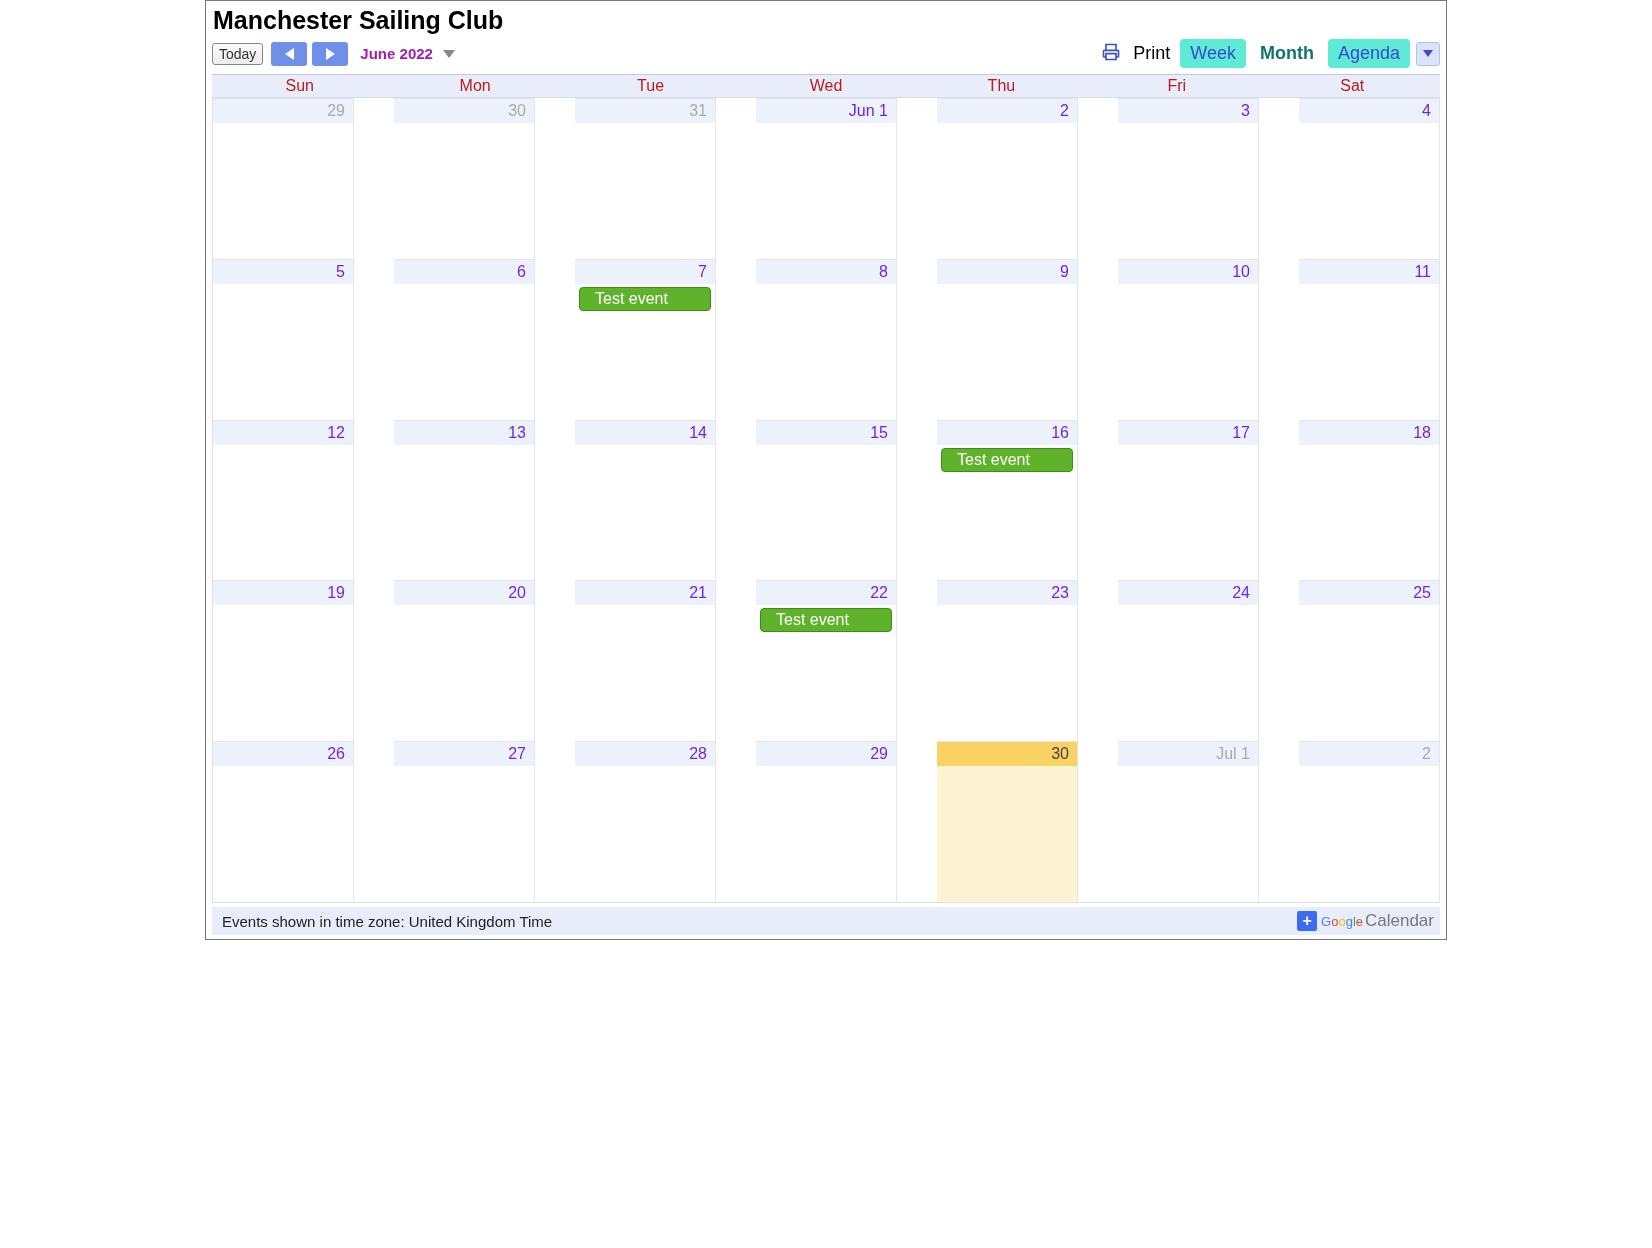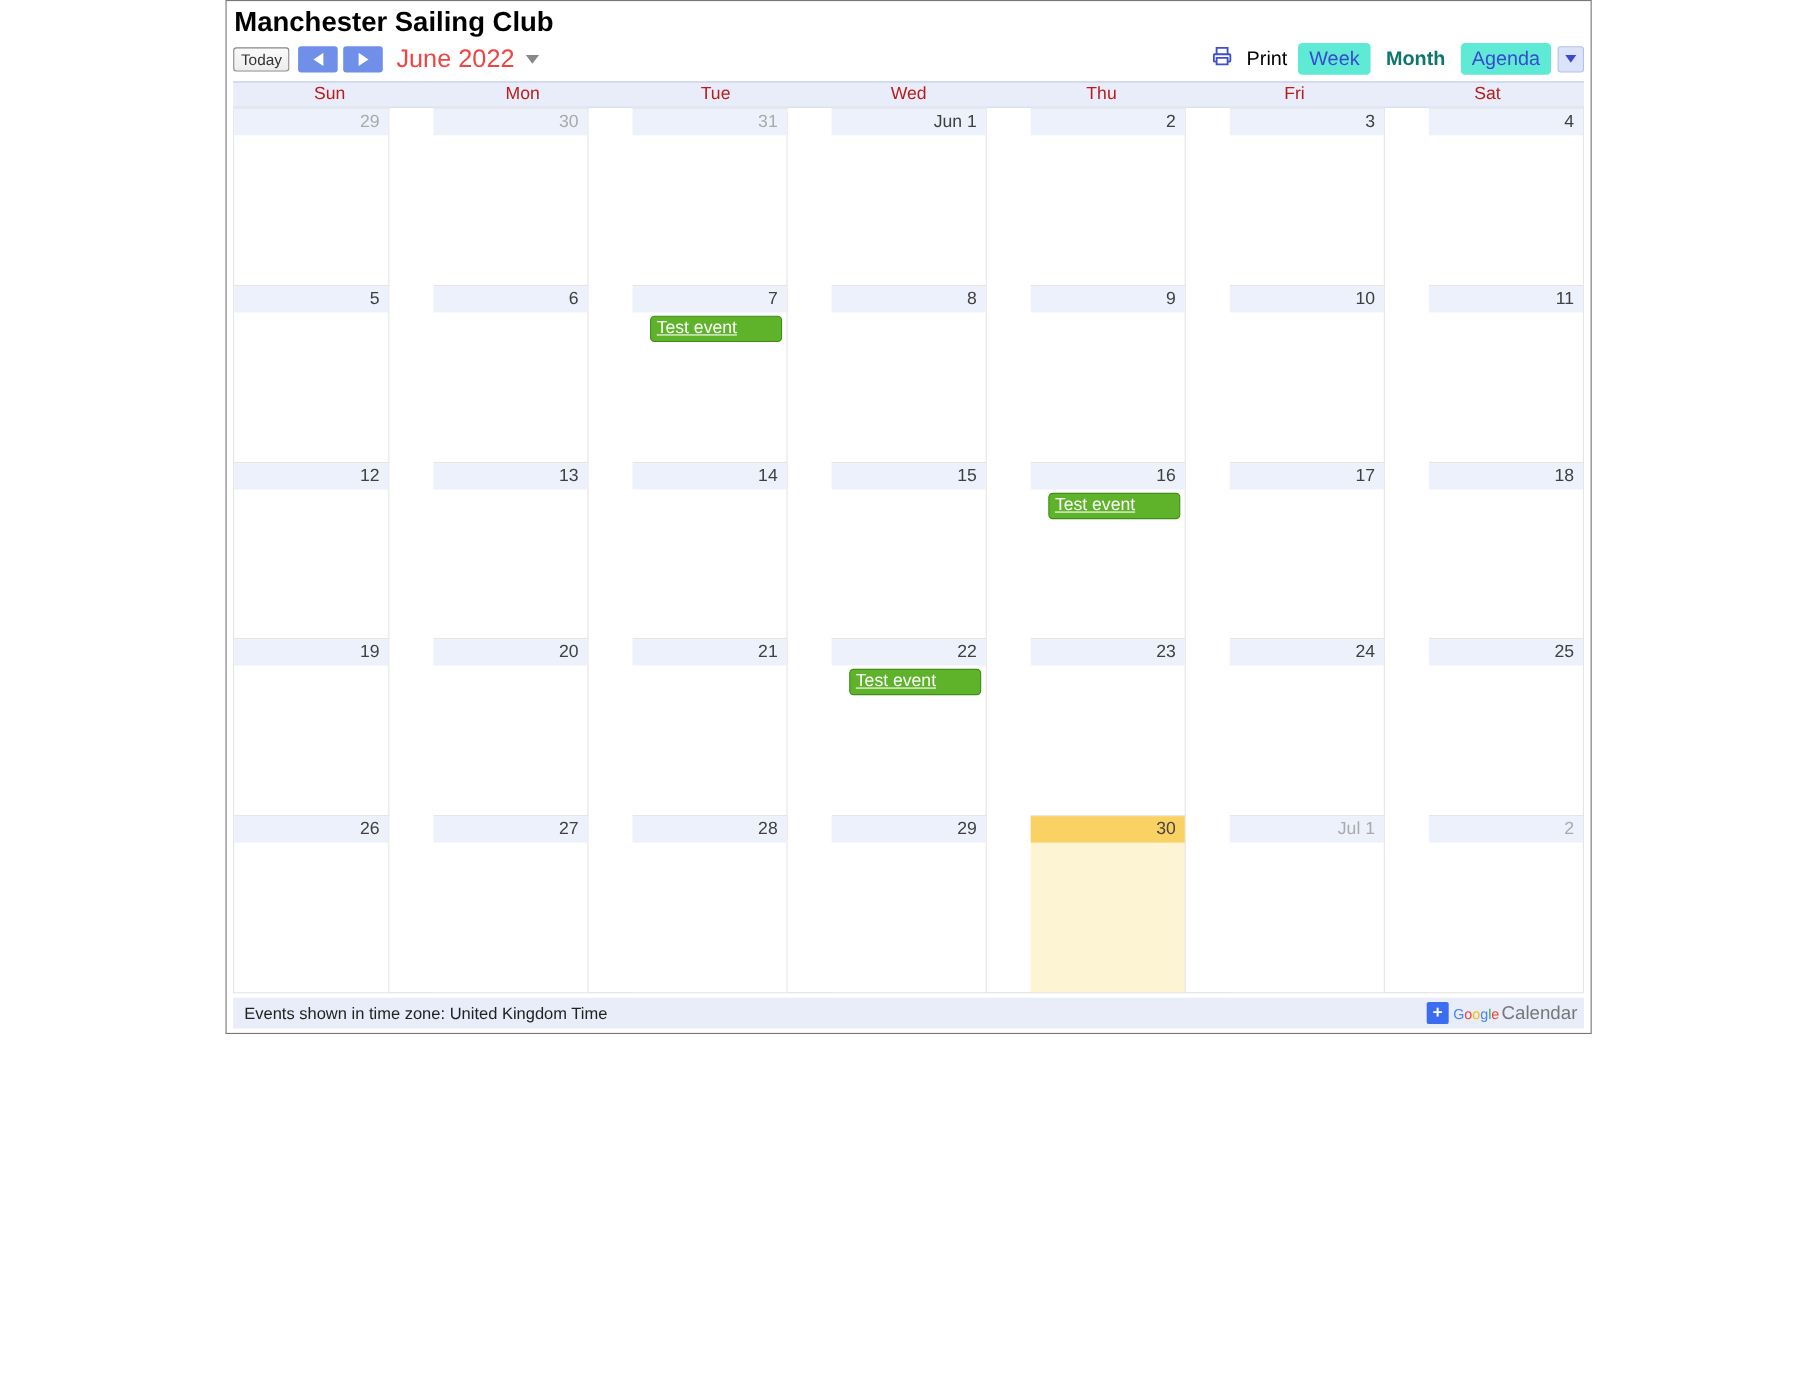--- a/index.html
+++ b/index.html
@@ -6,41 +6,41 @@
   html, body { margin: 0; padding: 0; font-family: Arial, Helvetica, sans-serif; background: #fff; }
   .frame { width: 1242px; height: 940px; margin: 0 auto; border: 1.5px solid #777; background: #fff; position: relative; display: flex; flex-direction: column; }
   .title { font-size: 25px; font-weight: bold; padding: 5px 7px 2px 7px; color: #000; }
   .toolbar { display: flex; align-items: center; padding: 2px 6px 6px 6px; }
   .today-btn { font-size: 14px; padding: 2px 6px; border: 1px solid #888; background: linear-gradient(#fafafa,#ededed); border-radius: 3px; cursor: pointer; color:#333; }
   .nav-btn { width: 36px; height: 24px; background: #6f8fe8; border: none; border-radius: 3px; margin-left: 8px; display: inline-flex; align-items: center; justify-content: center; cursor: pointer; }
   .nav-btn + .nav-btn { margin-left: 5px; }
   .tri-left, .tri-right { width:0; height:0; border-top:6px solid transparent; border-bottom:6px solid transparent; }
   .tri-left { border-right: 9px solid #fff; }
   .tri-right { border-left: 9px solid #fff; }
-  .month-label { font-size: 23px; font-weight: normal; margin-left: 12px; color: #ef4444; }
+  .month-label { font-size: 15px; font-weight: bold; margin-left: 12px; color: #a21caf; }
   .dd-tri { display:inline-block; width:0; height:0; border-left:6px solid transparent; border-right:6px solid transparent; border-top:8px solid #888; margin-left:10px; vertical-align: middle; cursor:pointer; }
   .spacer { flex: 1; }
   .print { display:flex; align-items:center; cursor:pointer; margin-right:6px; }
   .print svg { width:20px; height:20px; }
   .print-label { font-size:18px; color:#000; margin-left:12px; }
   .view-btn { font-size:18px; padding:4px 10px; border-radius:4px; margin-left:4px; cursor:pointer; border:none; }
   .view-inactive { background:#5eead4; color:#3949d1; }
   .view-active { background:#fff; color:#0f766e; font-weight:bold; }
   .options-btn { width:24px; height:24px; background:#dbe3fa; border:1px solid #b4c2e9; border-radius:3px; margin-left:6px; display:inline-flex; align-items:center; justify-content:center; cursor:pointer; }
   .opt-tri { width:0; height:0; border-left:5px solid transparent; border-right:5px solid transparent; border-top:7px solid #3949d1; }
   .dayhdr-row { display:flex; background:#e9edfa; border-top:1px solid #bfc9e8; border-bottom:1px solid #d6dcf0; margin: 0 6px; }
   .dayhdr { flex:1; text-align:center; font-size:16px; color:#b91c1c; padding:2px 0; }
   .grid { flex:1; margin: 0 6px 4px 6px; display:flex; flex-direction:column; border-left:1px solid #e0e0e0; border-bottom:1px solid #e0e0e0; }
   .week { flex:1; display:flex;gap:40px; }
   .cell { flex:1; border-right:1px solid #e5e5e5; border-top:1px solid #e5e5e5; display:flex; flex-direction:column; position:relative; background:#fff; }
-  .datebar { background:#edf1fb; text-align:right; font-size:16px; color:#404040; padding:2px 8px; height:24px; line-height:20px; }
+  .datebar { background:#edf1fb; text-align:right; font-size:16px; color:#6d28d9; padding:2px 8px; height:24px; line-height:20px; }
   .other-month .datebar { color:#aaa; }
   .today-cell .datebar { background:#fad264; color:#444; }
   .today-cell { background:#fdf4d3; }
-  .event { background:#5fb32b; border:1px solid #3d8c16; color:#fff; font-size:16px; border-radius:4px; margin:3px 4px 0 16px; padding:2px 5px; cursor:pointer; white-space:nowrap; overflow:hidden; text-overflow:ellipsis;text-decoration:underline; }
+  .event { background:#5fb32b; border:1px solid #3d8c16; color:#fff; font-size:16px; border-radius:4px; margin:3px 4px 0 4px; padding:2px 15px; cursor:pointer; white-space:nowrap; overflow:hidden; text-overflow:ellipsis; }
   .footer { display:flex; align-items:center; justify-content:space-between; background:#e9edfa; padding:4px 6px 4px 10px; margin:0 0 0 0; font-size:15px; color:#222; }
   .gcal { display:flex; align-items:center; cursor:pointer; }
   .gcal-plus { width:20px; height:20px; background:#3c6df0; color:#fff; display:inline-flex; align-items:center; justify-content:center; font-weight:bold; font-size:16px; border-radius:2px; margin-right:4px; }
   .g-google { font-weight:normal; font-size:13px; }
   .g-b{color:#4285F4}.g-r{color:#EA4335}.g-y{color:#FBBC05}.g-g{color:#34A853}
   .g-cal { color:#777; font-size:17px; margin-left:2px; }
   .footer-wrap { background:#e9edfa; margin: 0 6px 4px 6px; }
 </style>
 </head>
 <body>

